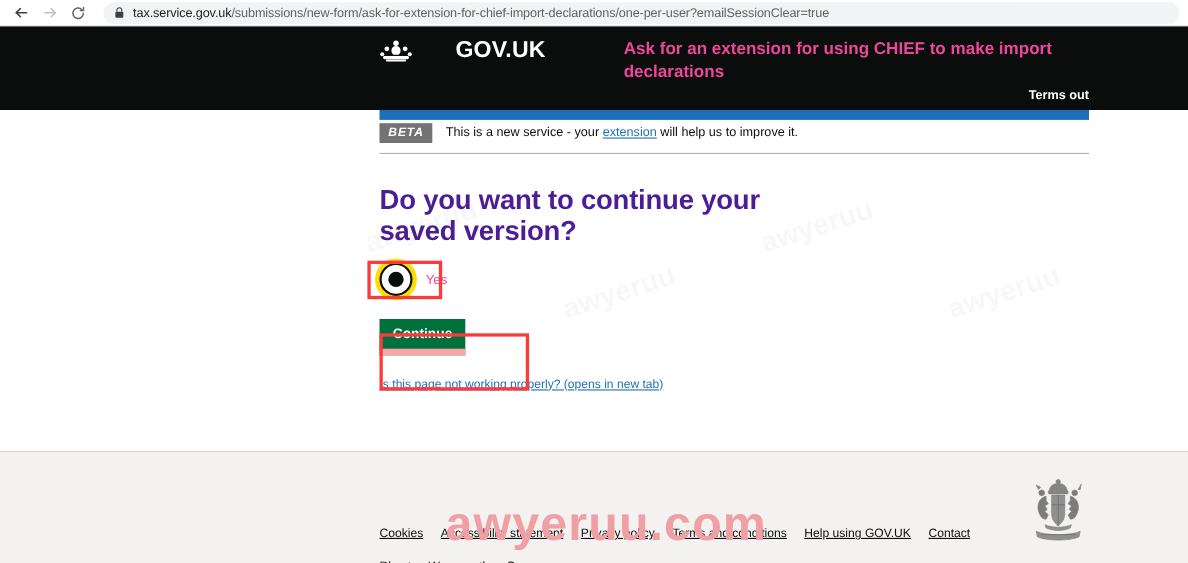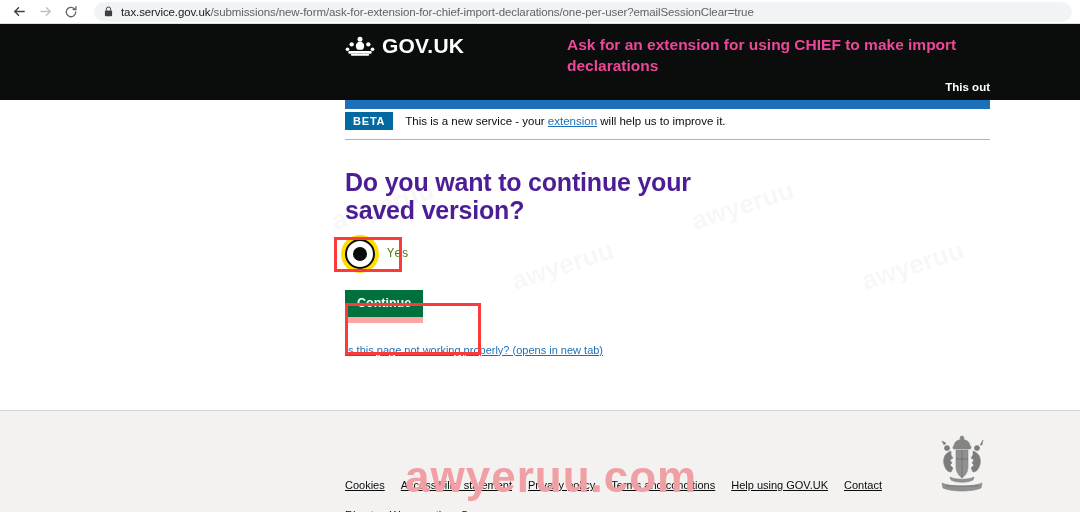--- a/index.html
+++ b/index.html
@@ -91,20 +91,21 @@
     width: 30px; height: 22px;
     display: block;
     color: #ffffff;
   }
   .brand-name {
     color: #ffffff;
     font-size: 21px;
     font-weight: bold;
     letter-spacing: 0.2px;
     font-family: "Liberation Sans", sans-serif;
+    margin-left: 32px;
   }
   .service-name {
     position: absolute;
     left: 567px; top: 11px;
     width: 400px;
     color: #ec4899;
     font-size: 15.5px;
     font-weight: bold;
     line-height: 1.35;
     font-family: "Liberation Sans", sans-serif;
@@ -131,28 +132,29 @@
   .phase-banner {
     position: absolute;
     left: 345px; top: 112px;
     width: 645px;
     padding-bottom: 9px;
     border-bottom: 1px solid #b1b4b6;
     display: flex;
     align-items: center;
   }
   .beta-tag {
-    background: #0369a1;
+    background: #737373;
     color: #ffffff;
     font-size: 11px;
     font-weight: bold;
     letter-spacing: 0.8px;
     padding: 3px 8px 3px 8px;
     margin-right: 12px;
     font-family: "Liberation Sans", sans-serif;
+    font-style: italic;
   }
   .phase-text {
     font-size: 11.5px;
     color: #0b0c0c;
     font-family: "Liberation Sans", sans-serif;
   }
   .phase-text a {
     color: #1d70b8;
     text-decoration: underline;
   }
@@ -200,22 +202,22 @@
     margin-left: -7px; margin-top: -7px;
     border-radius: 50%;
     background: #0b0c0c;
   }
   .radio-circle.focused {
     box-shadow: 0 0 0 4px #ffdd00;
   }
   .radio-label {
     margin-left: 12px;
     font-size: 12px;
-    color: #4d7c0f;
-    font-family: Liberation Mono, monospace;
+    color: #ec4899;
+    font-family: Liberation Sans, sans-serif;
   }
 
   
   .annot {
     position: absolute;
     border: 3px solid #fb3b3b;
     pointer-events: none;
     background: transparent;
   }
   .annot-yes {
@@ -372,21 +374,21 @@
             <path d="M18 8c-3 0-5 2-5 5 0 2 1 3.5 2 4.5h6c1-1 2-2.5 2-4.5 0-3-2-5-5-5z"></path>
             <rect x="4" y="19" width="28" height="3.4" rx="1.2"></rect>
             <rect x="7" y="22.6" width="22" height="2.2" rx="1"></rect>
           </svg>
         </span>
         <span class="brand-name">GOV.UK</span>
       </div>
 
       <div class="service-name">Ask for an extension for using CHIEF to make import declarations</div>
 
-      <a class="sign-out" href="#">This out</a>
+      <a class="sign-out" href="#">Terms out</a>
     </div>
   </div>
 
   <div class="blue-bar"></div>
 
   <div class="phase-banner">
     <span class="beta-tag">BETA</span>
     <span class="phase-text"><span>This is a new service - your </span><a href="#">extension</a><span> will help us to improve it.</span></span>
   </div>
 

